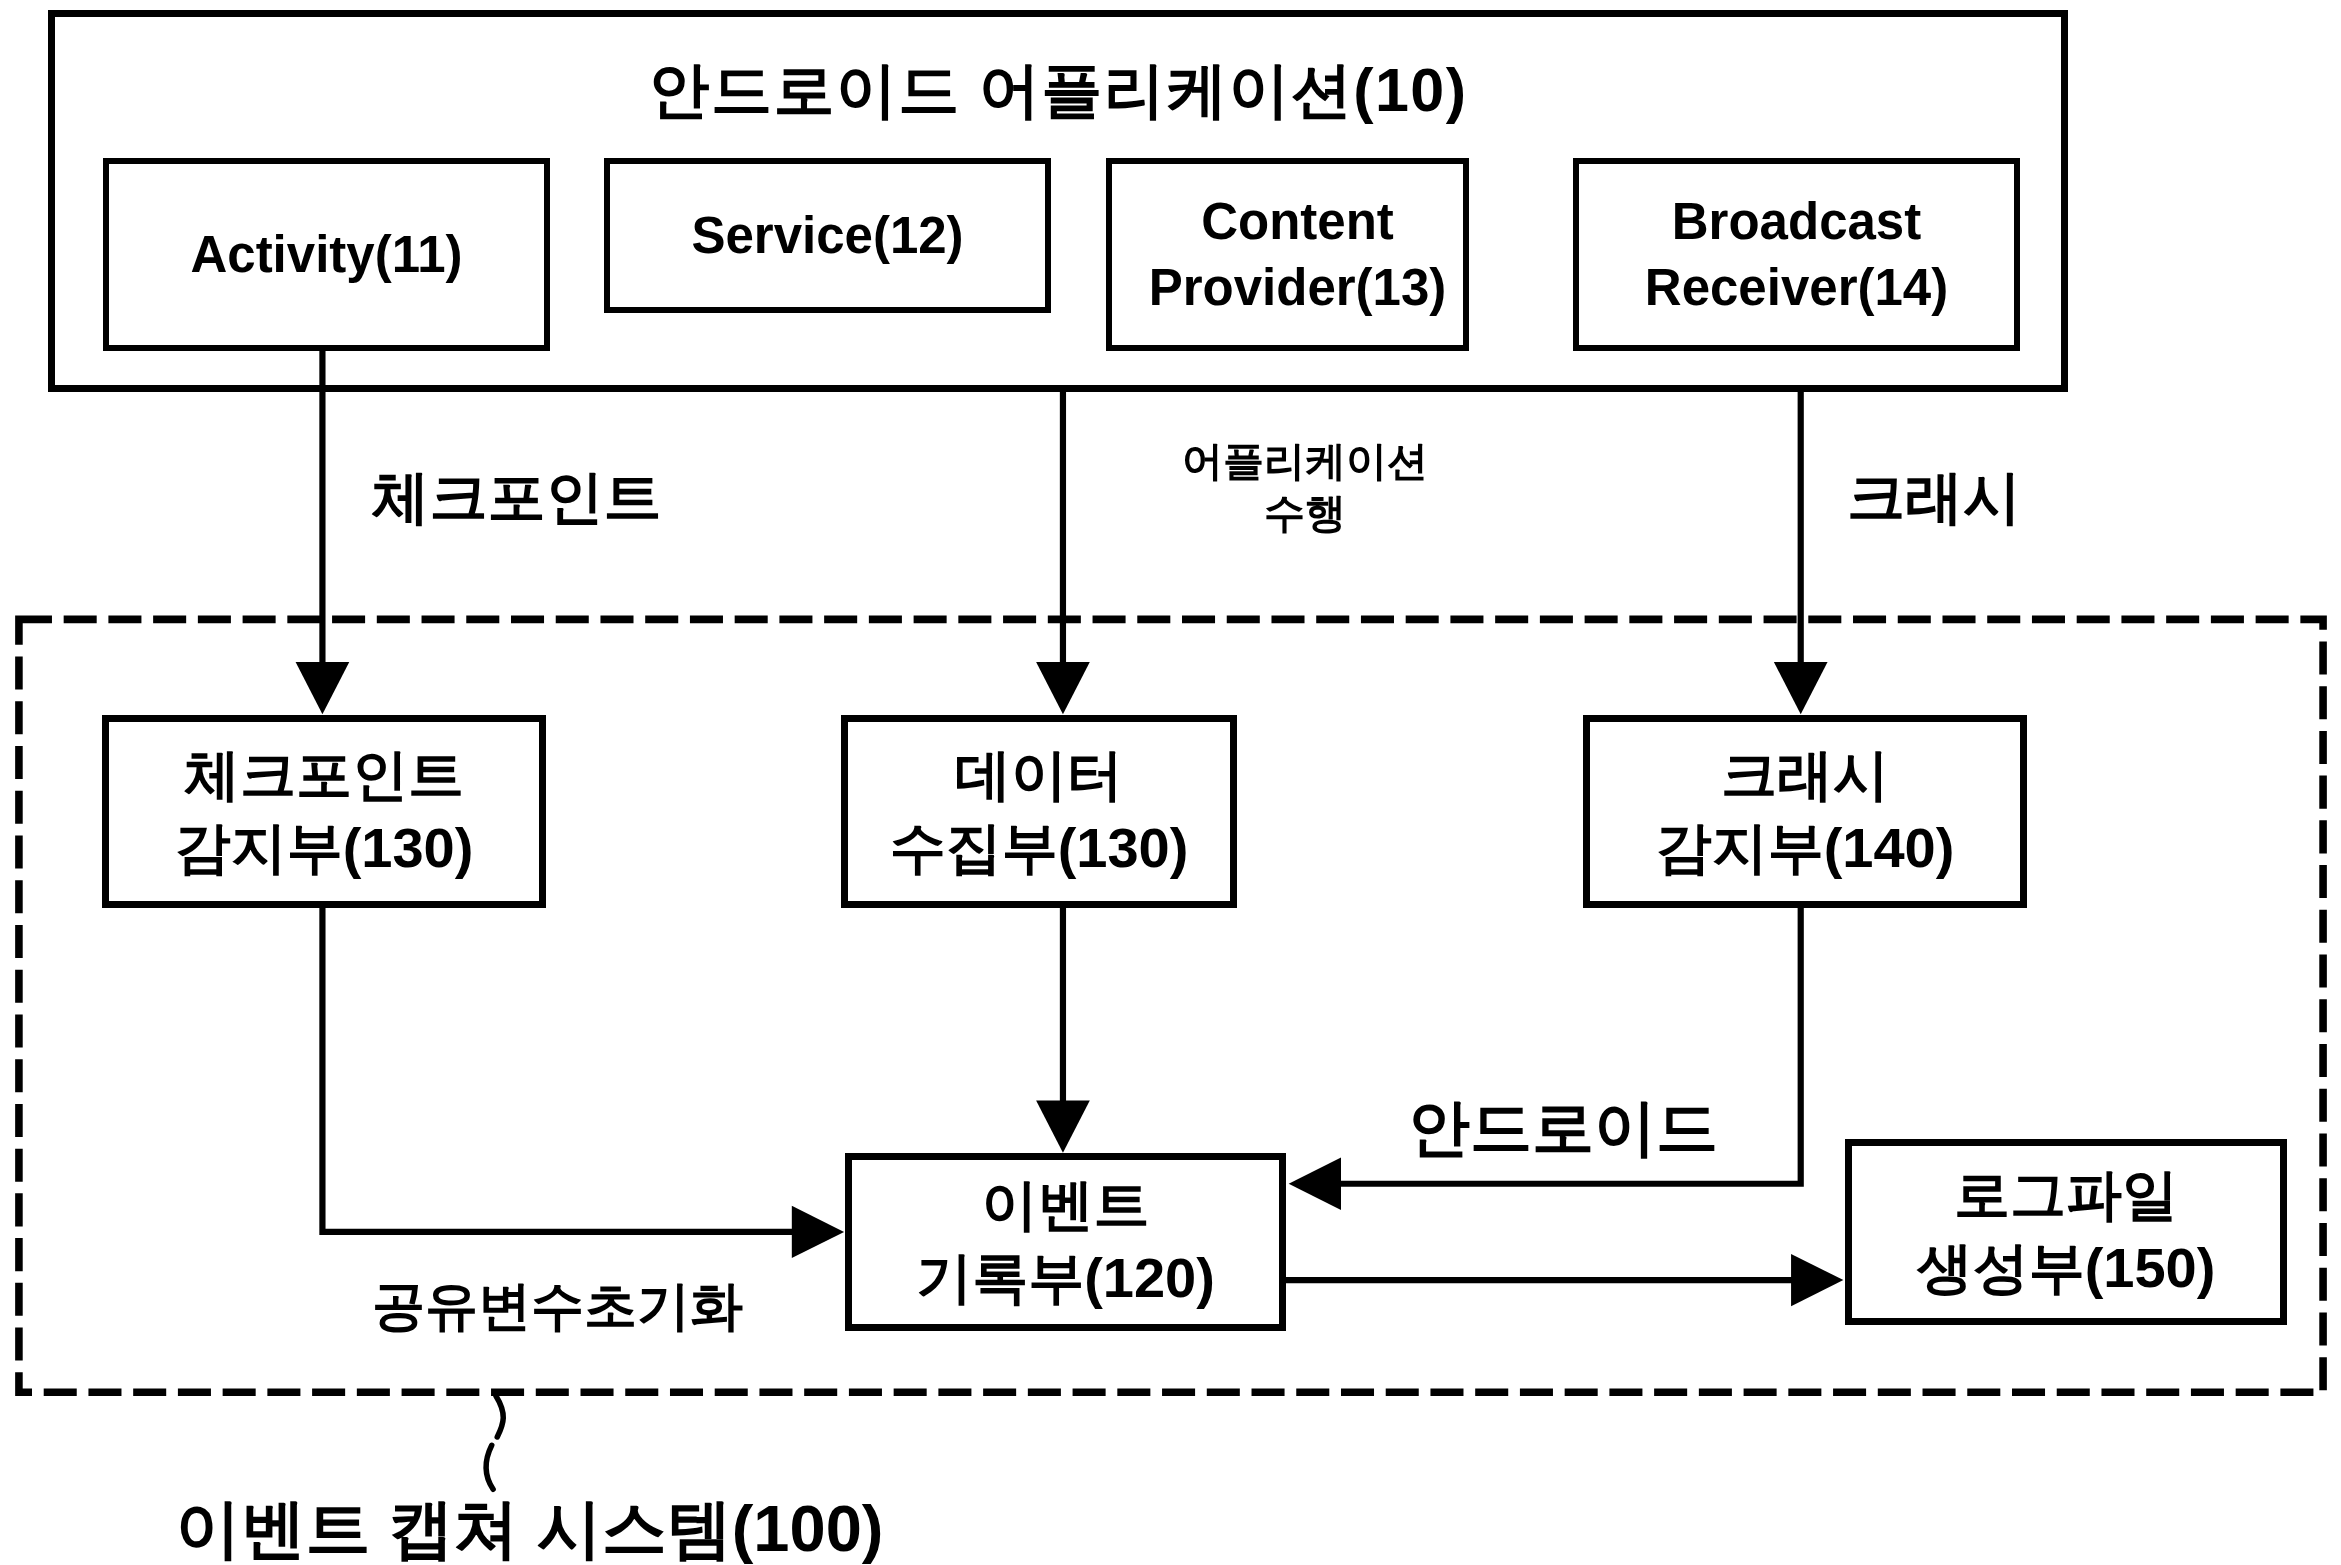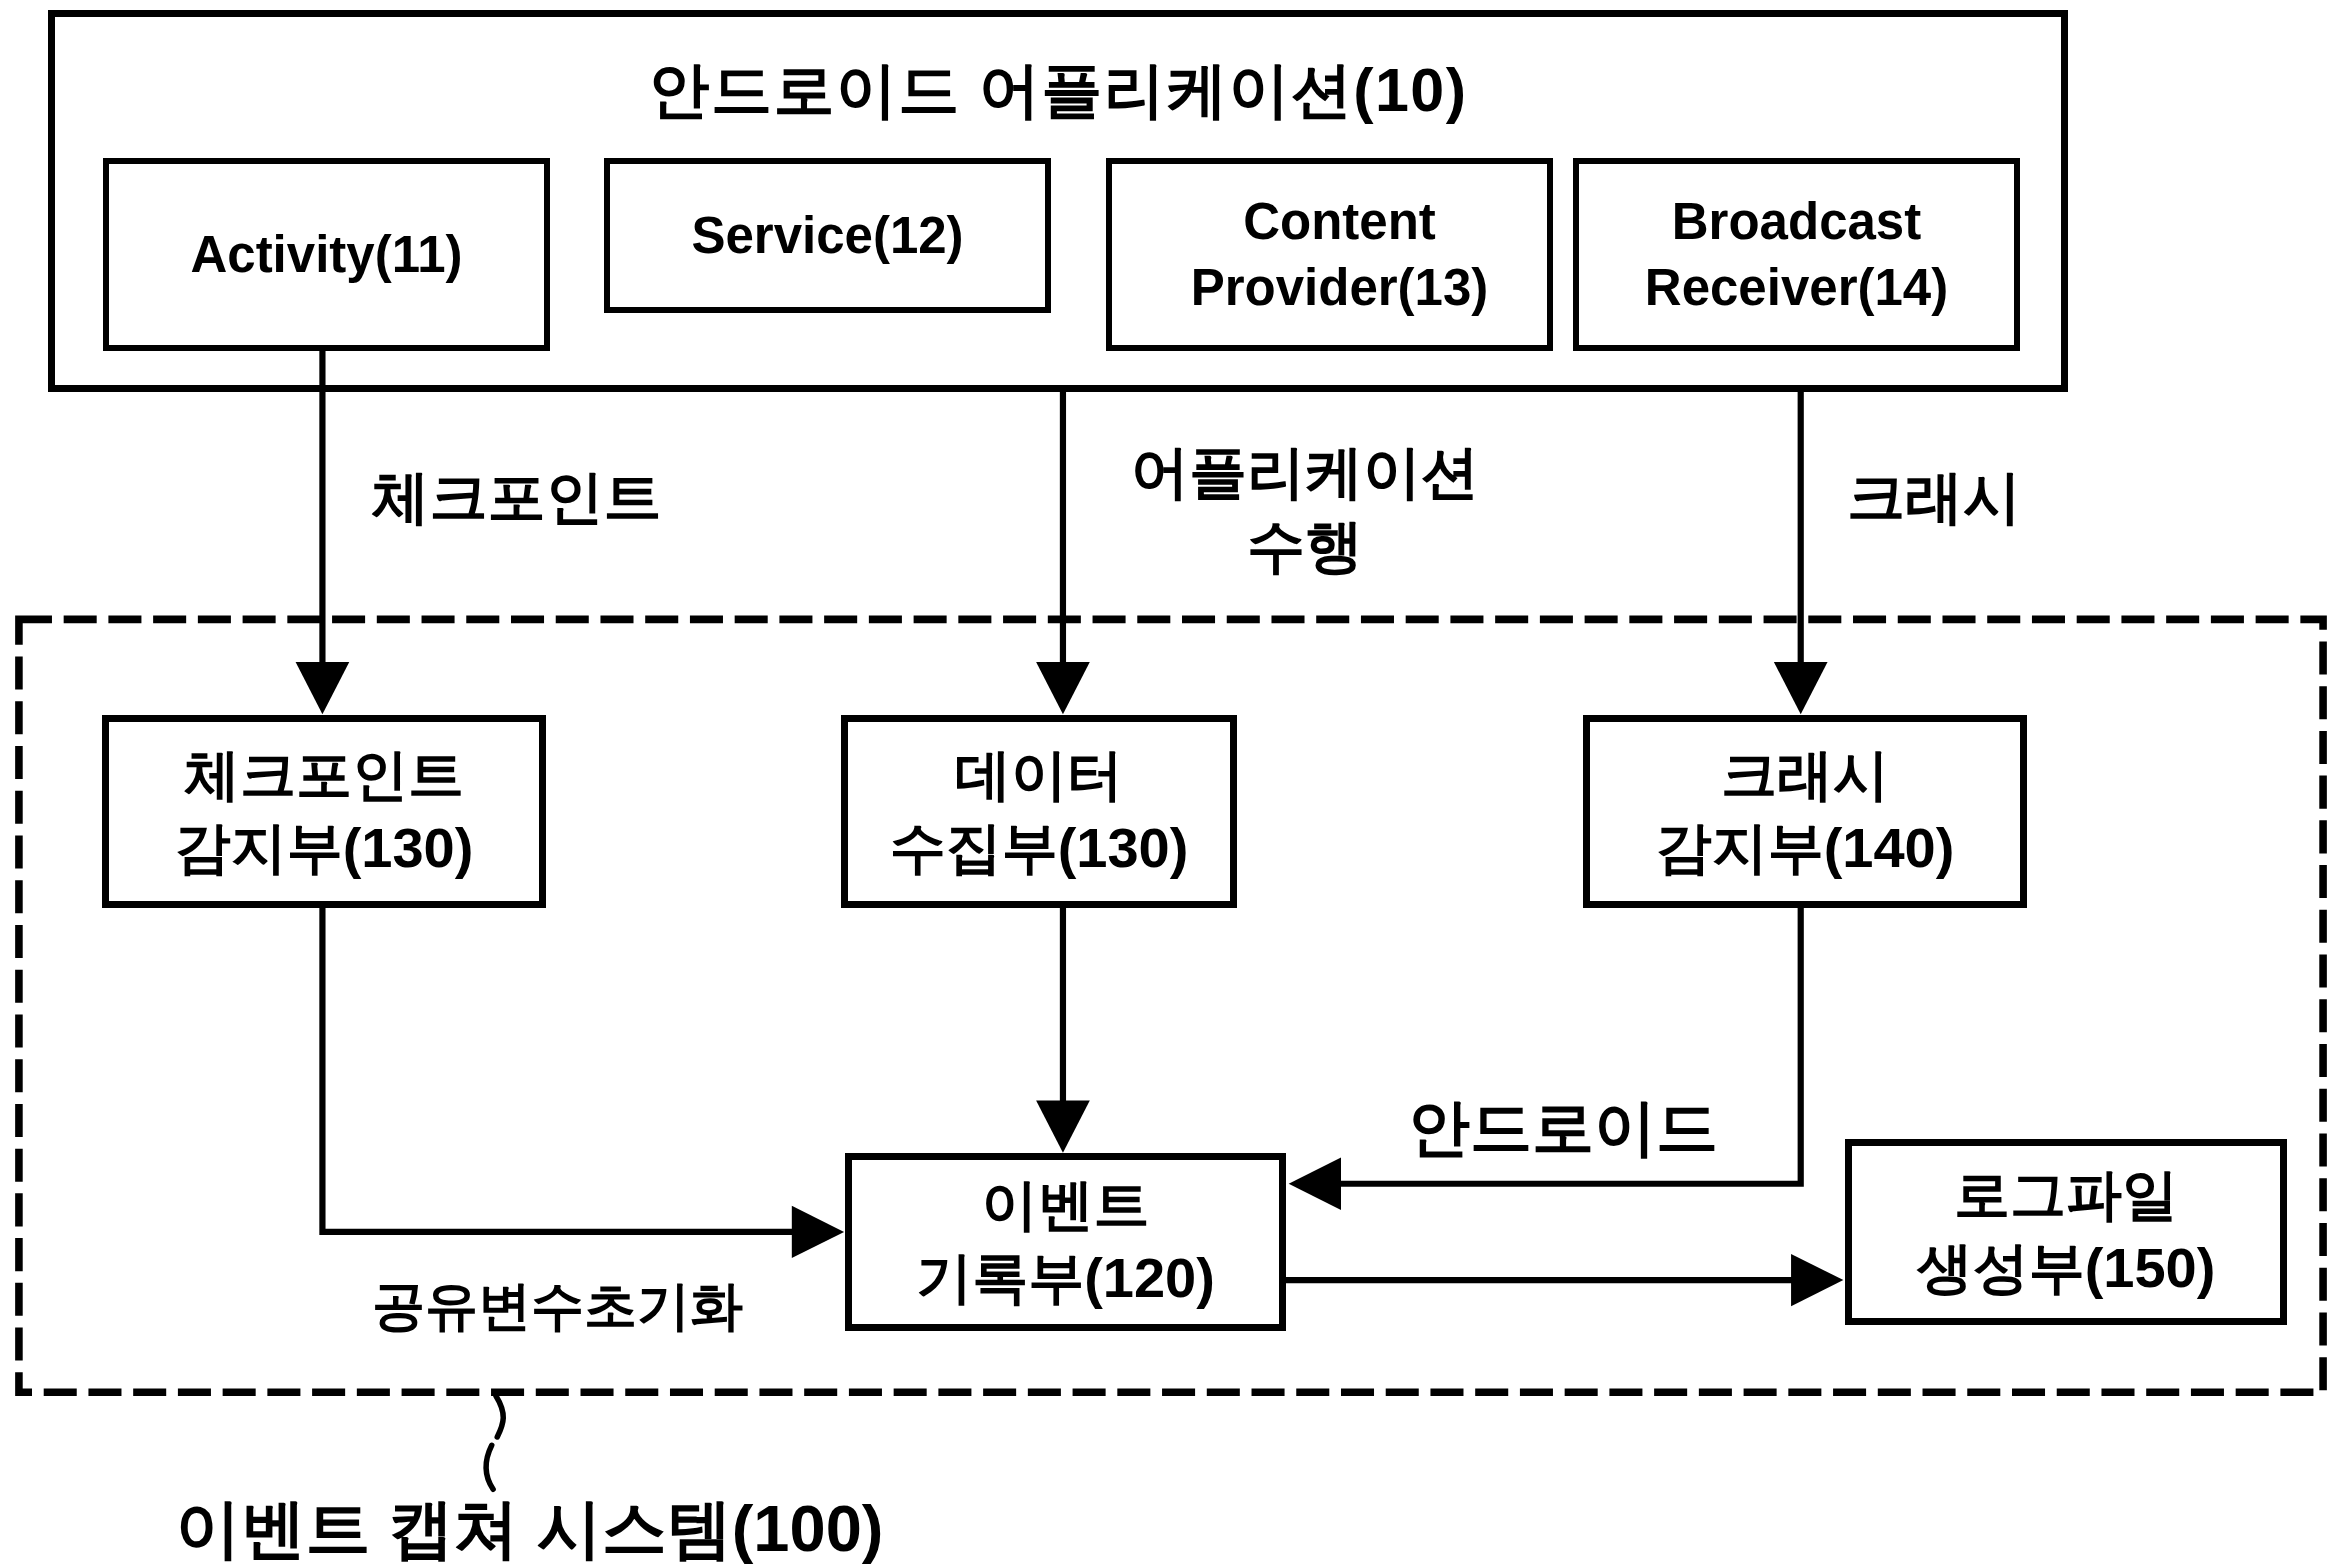--- a/index.html
+++ b/index.html
@@ -42,29 +42,29 @@
   .component{font-size:51px;line-height:1.28;}
   .module{font-size:56px;line-height:1.3;border-width:7.6px;}
   .flabel{
     position:absolute;
     z-index:3;
     font-weight:bold;
     text-align:center;
     line-height:1.27;
   }
   .lbl-checkpoint{left:348px;top:460px;width:337px;font-size:58px;}
-  .lbl-appexec{left:1088px;top:435px;width:434px;font-size:58px;}
+  .lbl-appexec{left:1088px;top:435px;width:434px;font-size:41px;}
   .lbl-crash{left:1817px;top:460px;width:234px;font-size:58px;}
   .lbl-exception{left:1367px;top:1089px;width:392px;font-size:62px;}
   .lbl-sharedvar{left:296px;top:1272px;width:523px;font-size:53px;}
   .lbl-system{left:127px;top:1488px;width:805px;font-size:65px;text-align:center;}
   .pos-android{left:48px;top:10.3px;width:2020px;height:382px;}
   .pos-activity{left:103px;top:158px;width:447px;height:193px;}
   .pos-service{left:604px;top:158px;width:447px;height:155px;}
-  .pos-content{left:1106px;top:158px;width:447px;height:193px;padding-left:20px;}
+  .pos-content{left:1106px;top:158px;width:363px;height:193px;padding-left:20px;}
   .pos-broadcast{left:1573px;top:158px;width:447px;height:193px;}
   .pos-checkpoint{left:102px;top:715px;width:444px;height:193px;}
   .pos-data{left:841px;top:715px;width:396px;height:193px;}
   .pos-crash{left:1583px;top:715px;width:444px;height:193px;}
   .pos-event{left:845px;top:1153px;width:441px;height:178px;}
   .pos-log{left:1845px;top:1139px;width:442px;height:186px;}
 </style>
 </head>
 <body>
 

